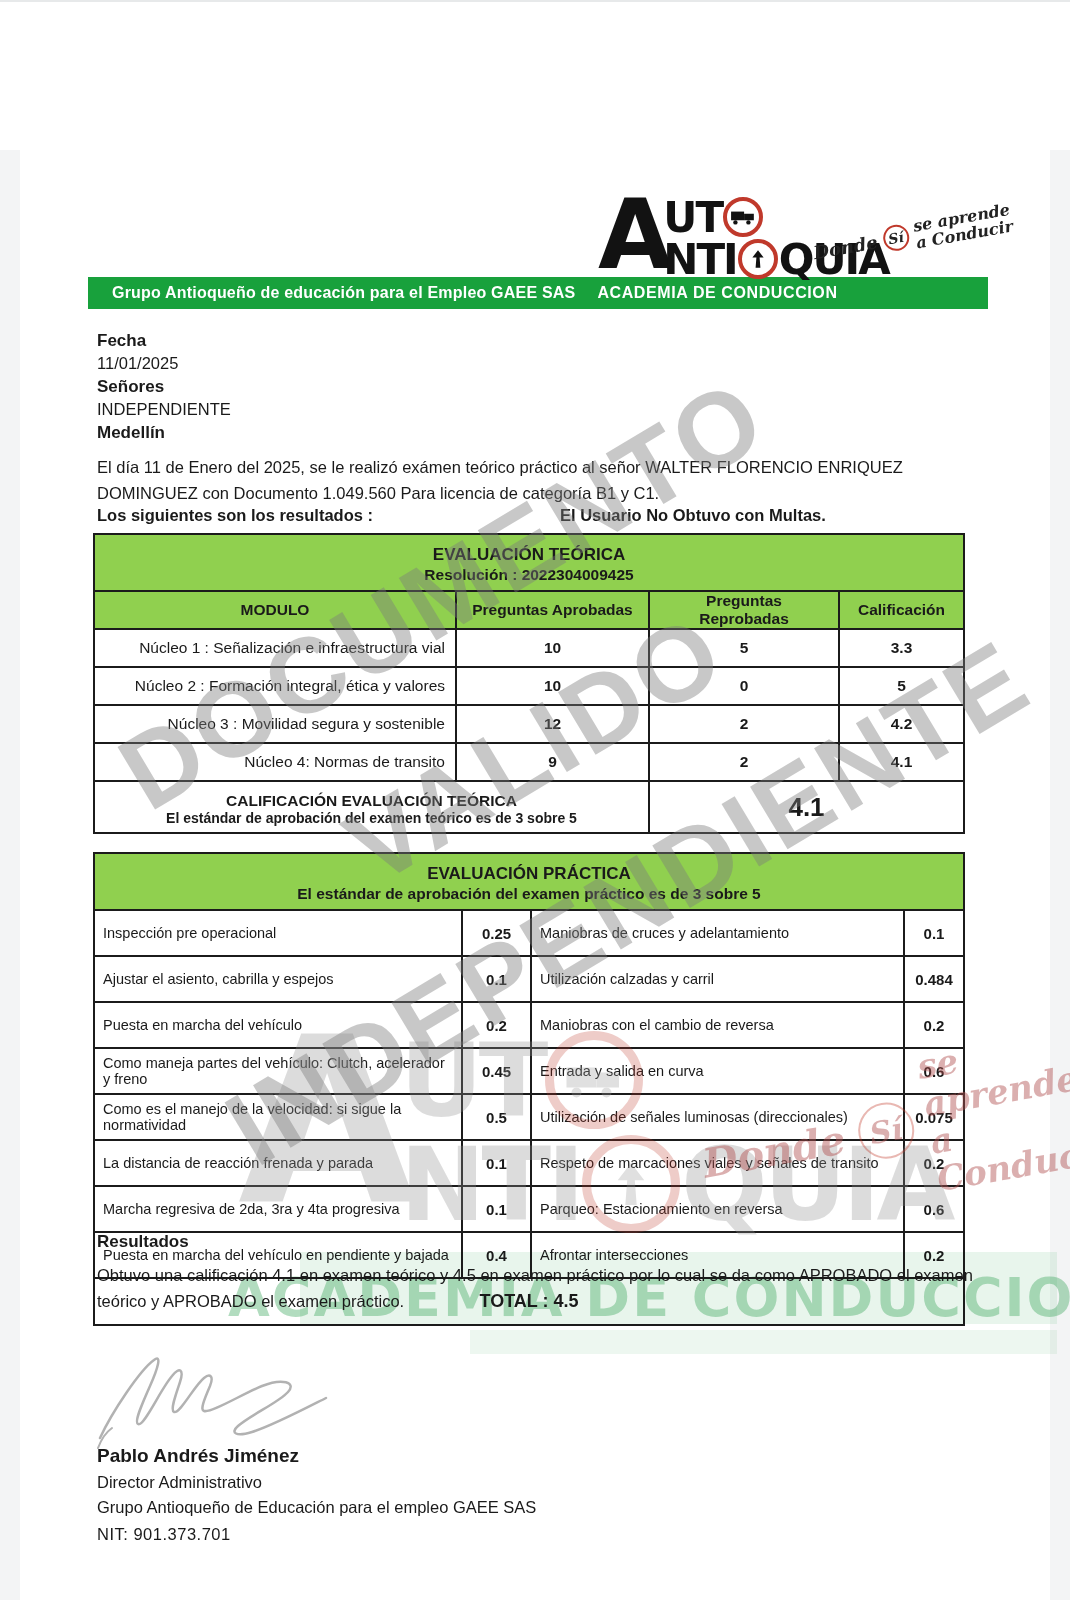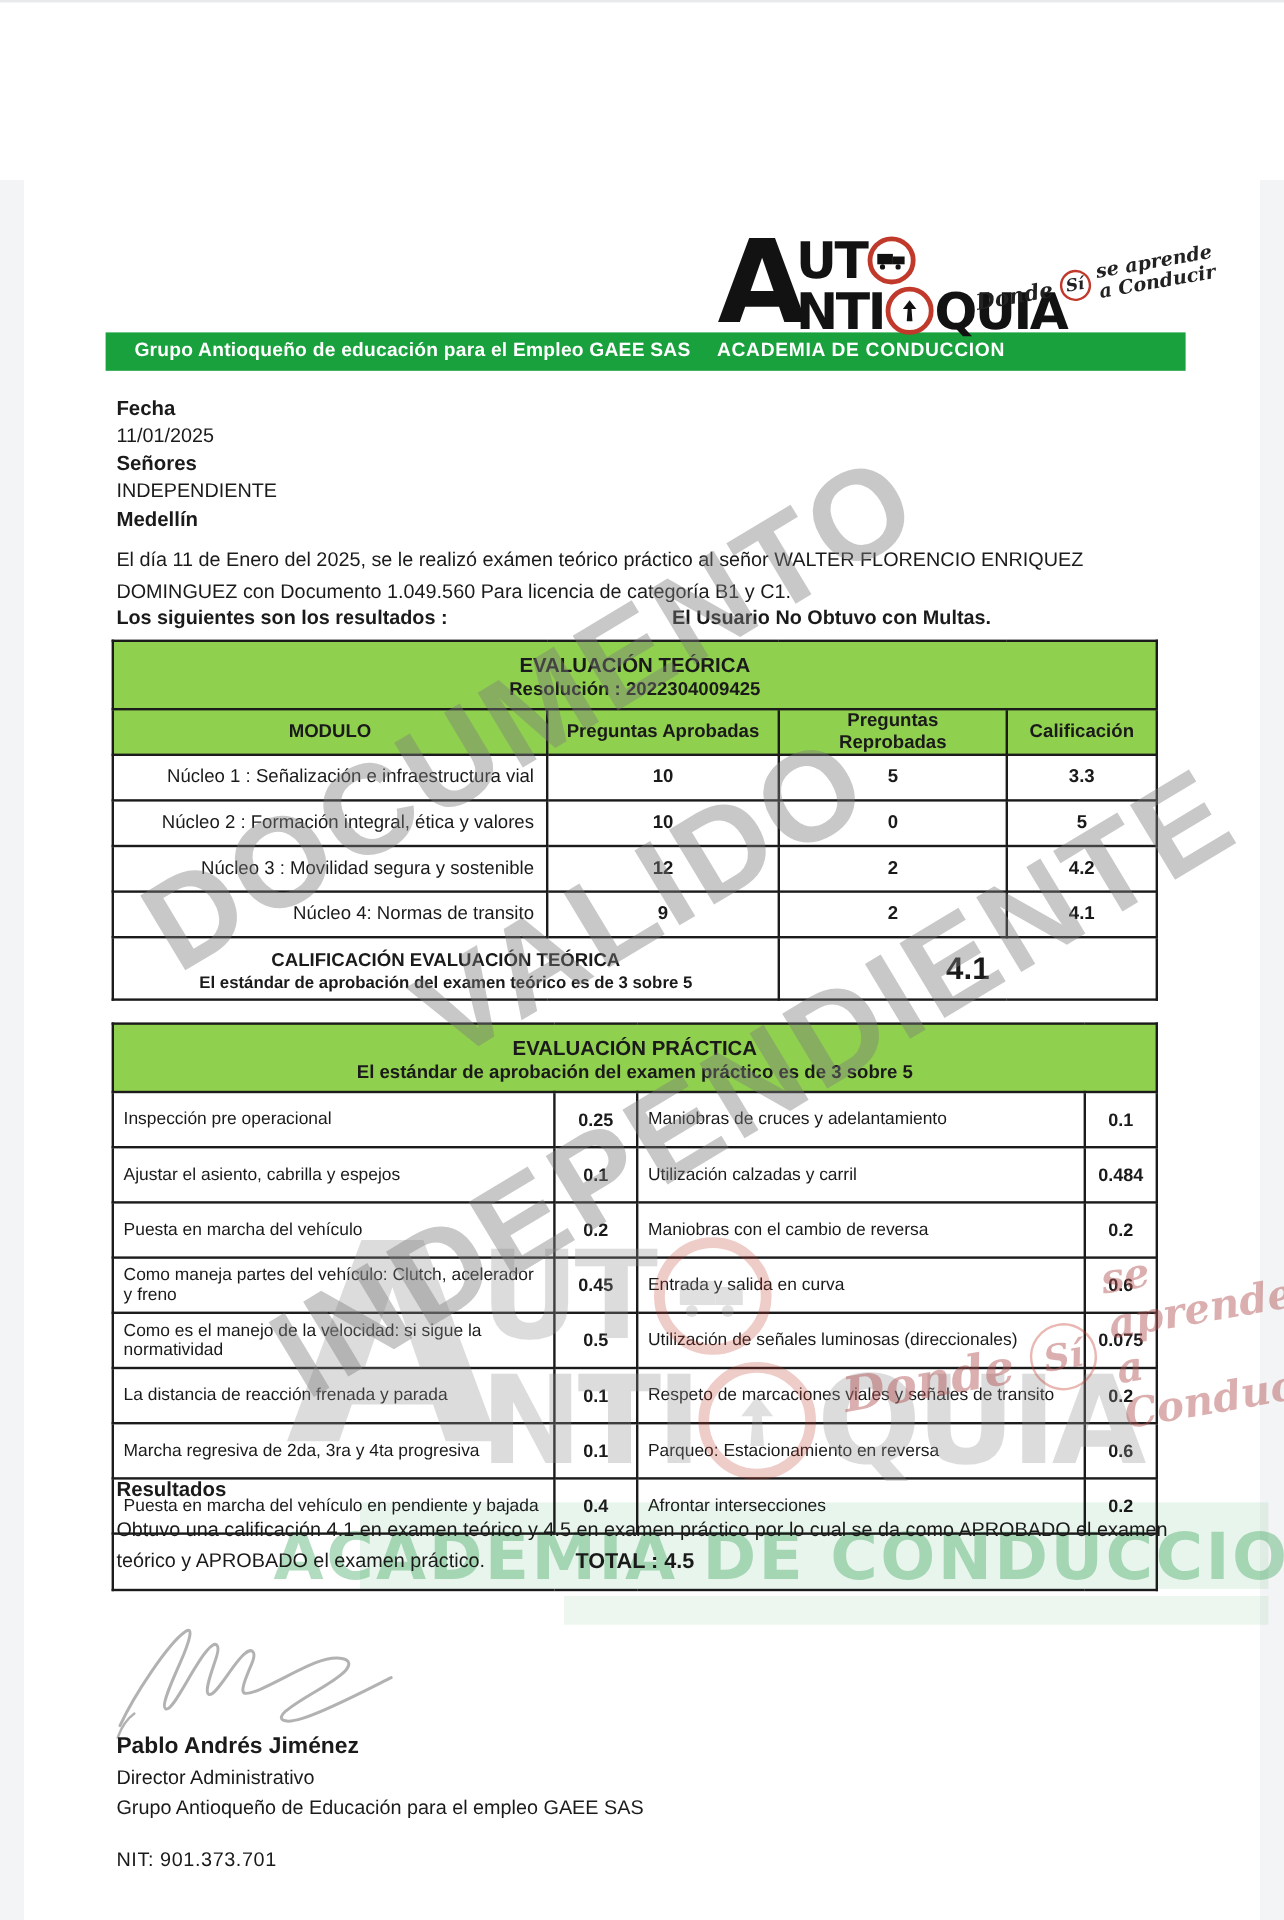--- a/index.html
+++ b/index.html
@@ -66,21 +66,21 @@
   
   .final{position:absolute;left:97px;top:1232px;width:885px;z-index:2;}
   .final .h{font-weight:bold;font-size:17px;margin-bottom:10px;}
   .final .p{font-size:16.5px;line-height:26px;}
 
   
   .sig{position:absolute;left:92px;top:1342px;z-index:2;}
   .signer{position:absolute;left:97px;top:1442px;z-index:2;}
   .signer .nm{font-weight:bold;font-size:19px;line-height:28px;}
   .signer .ln{font-size:16.5px;line-height:25px;}
-  .signer .nit{font-size:16.5px;line-height:25px;letter-spacing:.5px;margin-top:18px;}
+  .signer .nit{font-size:16.5px;line-height:25px;letter-spacing:.5px;margin-top:2px;}
 
   
   .wm{pointer-events:none;}
   .wm-diag{position:absolute;left:-85px;top:478px;width:1240px;z-index:5;
            transform:rotate(-31deg);text-align:center;
            font-family:"Liberation Sans",sans-serif;font-weight:bold;font-size:106px;
            line-height:180px;letter-spacing:4px;color:rgba(125,125,125,.42);}
   .wm-greenband1{position:absolute;left:300px;top:1252px;width:757px;height:72px;
                  background:rgba(140,205,160,.20);z-index:1;}
   .wm-greenband2{position:absolute;left:470px;top:1330px;width:587px;height:24px;

